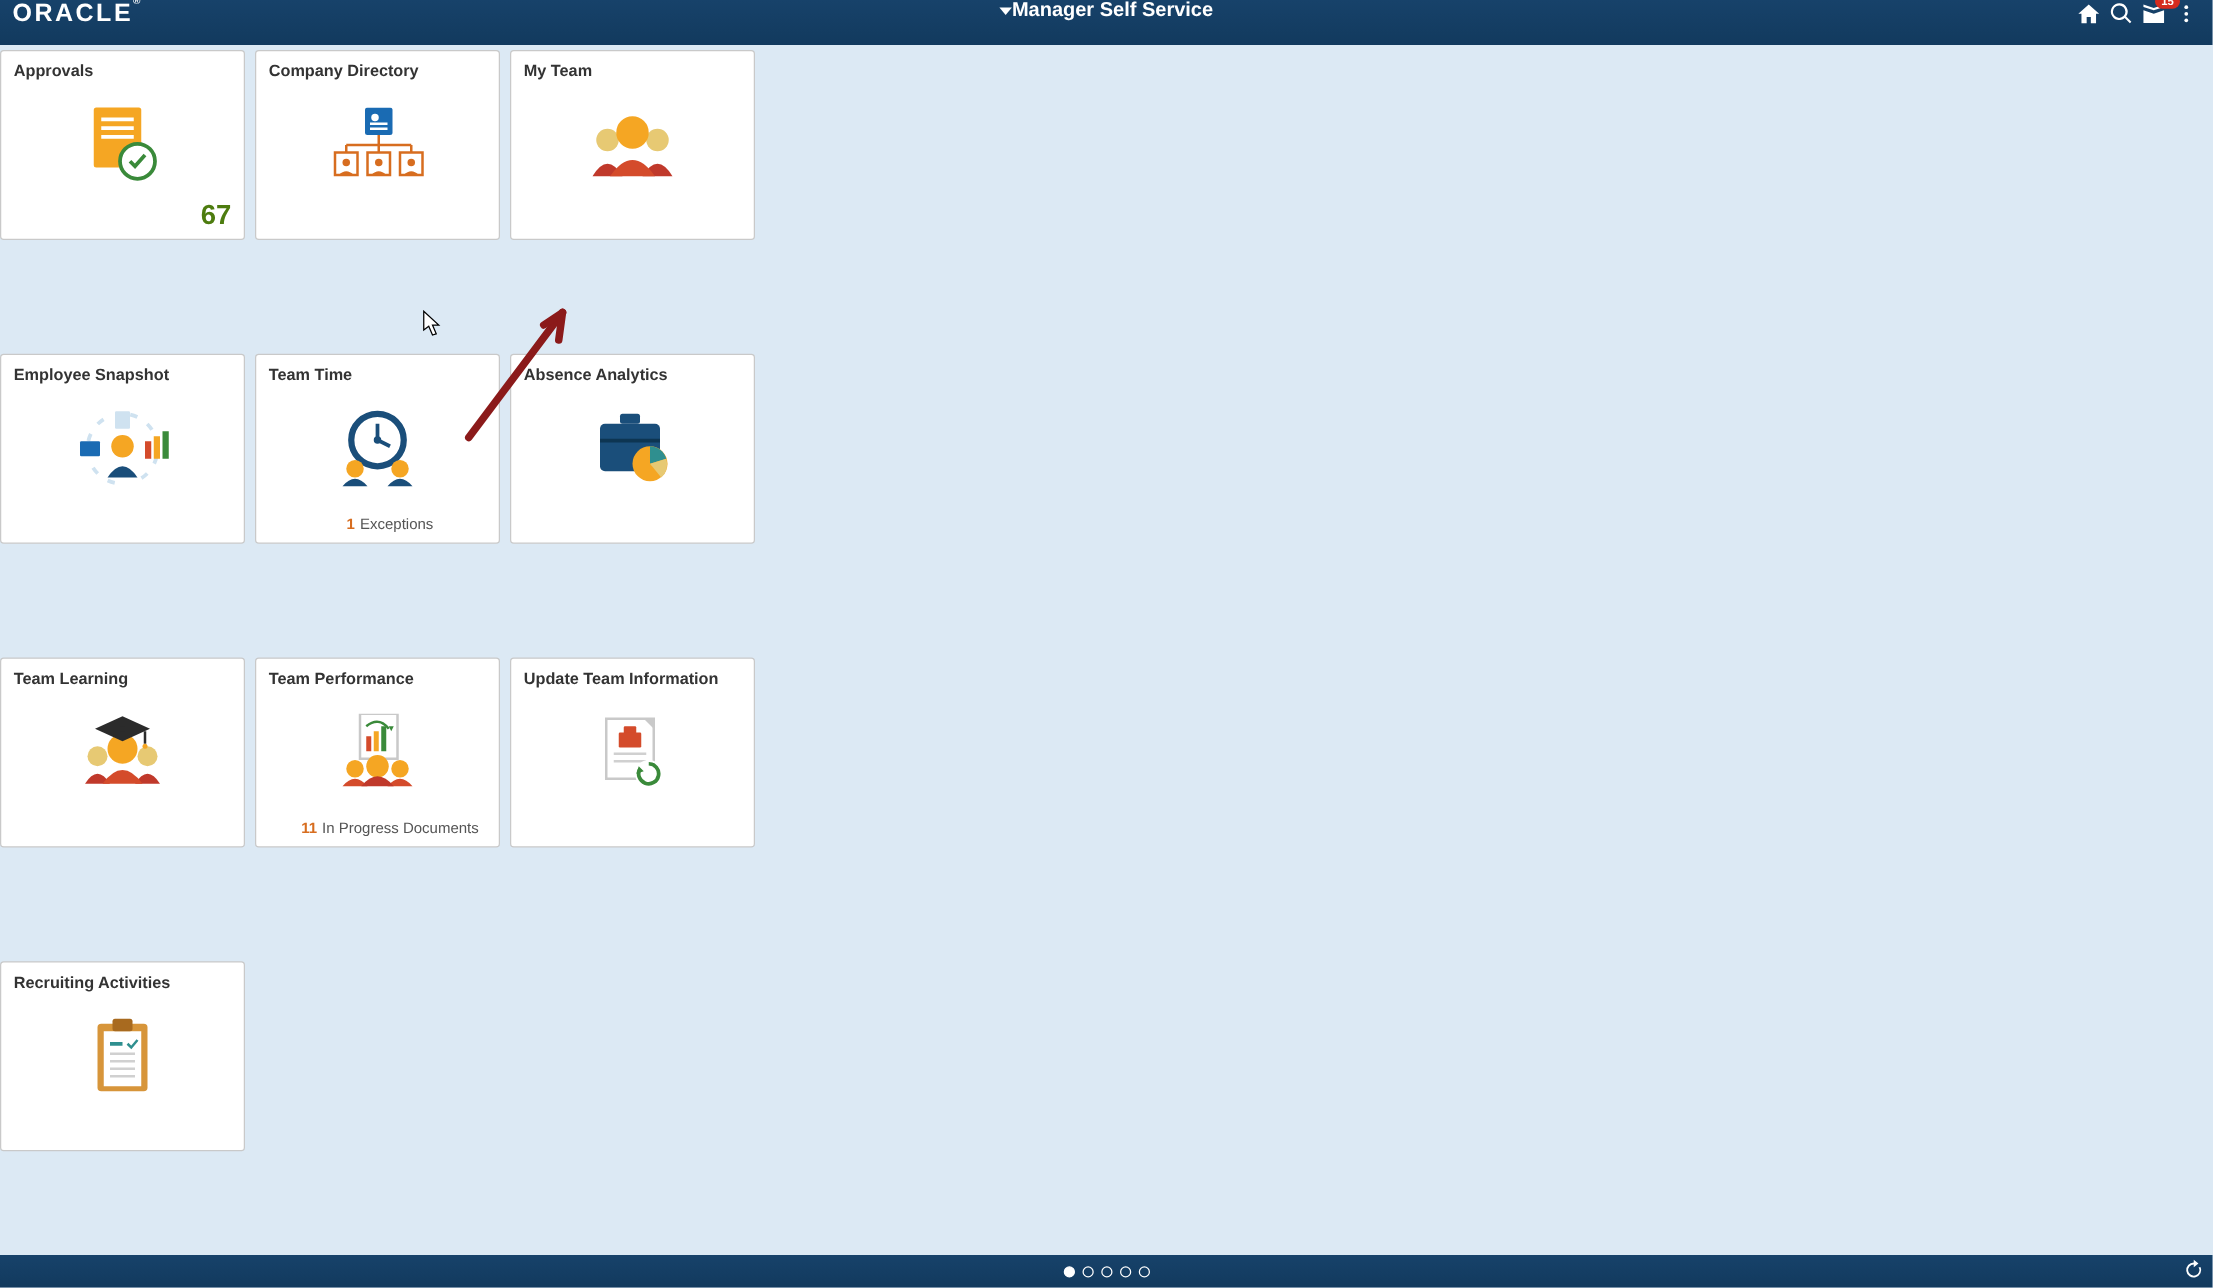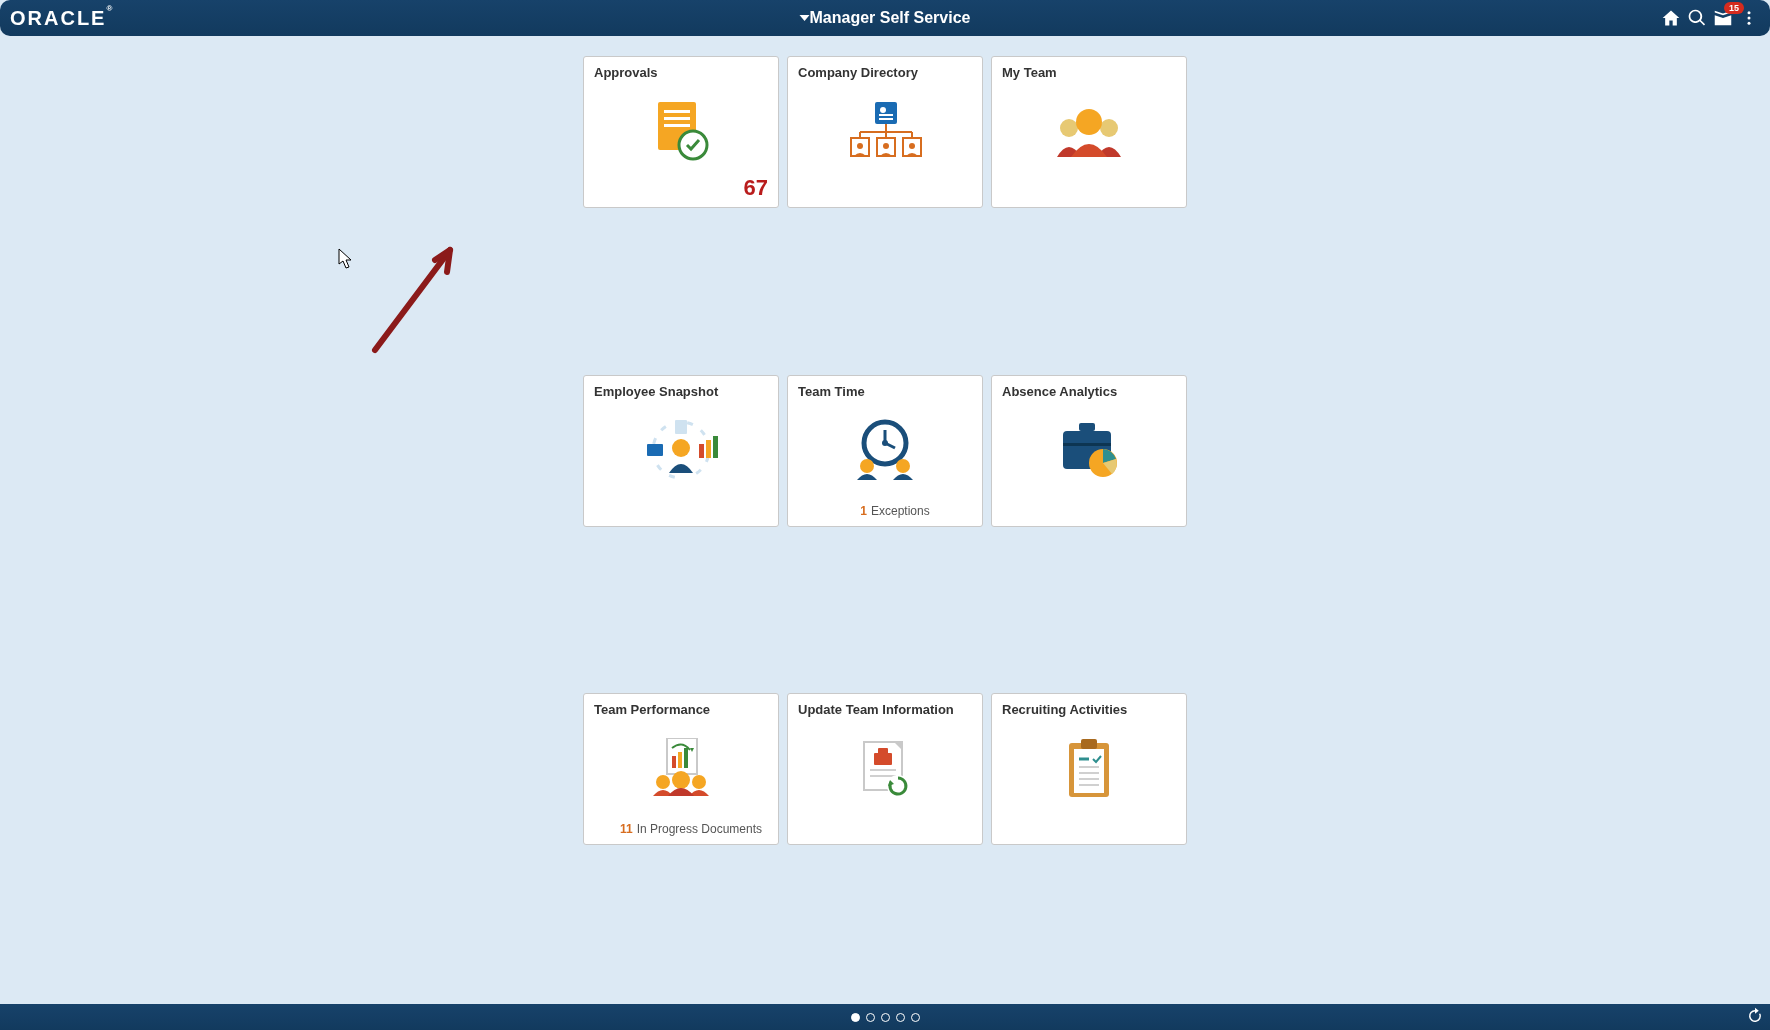--- a/index.html
+++ b/index.html
@@ -9,23 +9,21 @@
     overflow: hidden;
   }
   
   .header {
     position: fixed;
     top: 0; left: 0; right: 0;
     height: 36px;
     background: linear-gradient(#17426a,#123a5e);
     color: #fff;
     display: flex;
-    align-items: center;
     z-index: 50;
-    border-radius: 10px;
   }
   .header .logo {
     font-family: "Arial Narrow", Arial;
     font-size: 20px;
     font-weight: 700;
     letter-spacing: 2px;
     color:#fff;
     padding-left:10px;
     white-space: nowrap;
   }
@@ -64,22 +62,21 @@
     padding:1px 5px;
     border-radius:8px;
     font-weight:bold;
   }
   
   .content {
     position:absolute;
     top:36px; bottom:26px; left:0; right:0;
     overflow:auto;
     display:flex;
-    justify-content:center;
-    padding-top:20px;
+    padding-top:4px;
   }
   .tile-grid {
     display:grid;
     grid-template-columns: repeat(3, 196px);
     gap:8px;
   }
   .tile {
     background:#fff;
     border:1px solid #c9c9c9;
     border-radius:3px;
@@ -105,21 +102,21 @@
     display:flex;
     align-items:center;
     justify-content:center;
   }
   .tile .tile-count-br {
     position:absolute;
     bottom:6px;
     right:10px;
     font-size:22px;
     font-weight:700;
-    color:#b91c1c;
+    color:#4d7c0f;
   }
   .tile .tile-label-bottom {
     position:absolute;
     bottom:8px;
     left:0; right:0;
     text-align:center;
     font-size:12px;
     color:#555;
     margin-left:20px;
   }
@@ -305,20 +302,37 @@
           <rect x="30" y="2" width="16" height="8" rx="2" fill="#1a4e7a"></rect>
           <rect x="14" y="10" width="48" height="38" rx="4" fill="#1a4e7a"></rect>
           <rect x="14" y="22" width="48" height="3" fill="#0d3552"></rect>
           <circle cx="54" cy="42" r="14" fill="#f5a623"></circle>
           <path d="M54 42 L54 28 A14 14 0 0 1 67 38 z" fill="#2f8f8f"></path>
           <path d="M54 42 L67 38 A14 14 0 0 1 63 53 z" fill="#e7c973"></path>
         </svg>
       </div>
     </div>
 
+    <div class="tile">
+      <div class="tile-title">Team Learning</div>
+      <div class="tile-icon">
+        <svg width="80" height="62" viewBox="0 0 80 62">
+          <circle cx="20" cy="34" r="8" fill="#e7c973"></circle>
+          <circle cx="60" cy="34" r="8" fill="#e7c973"></circle>
+          <path d="M10 56 q10 -16 20 0 z" fill="#c0392b"></path>
+          <path d="M50 56 q10 -16 20 0 z" fill="#c0392b"></path>
+          <circle cx="40" cy="28" r="12" fill="#f5a623"></circle>
+          <path d="M24 56 q16 -22 32 0 z" fill="#d44b2b"></path>
+          <polygon points="40,2 62,12 40,22 18,12" fill="#2b2b2b"></polygon>
+          <rect x="38" y="10" width="4" height="4" fill="#2b2b2b"></rect>
+          <line x1="58" y1="14" x2="58" y2="24" stroke="#2b2b2b" stroke-width="2"></line>
+          <circle cx="58" cy="26" r="2" fill="#f5a623"></circle>
+        </svg>
+      </div>
+    </div>
 
 
     <div class="tile">
       <div class="tile-title">Team Performance</div>
       <div class="tile-icon">
         <svg width="80" height="62" viewBox="0 0 80 62">
           <rect x="26" y="0" width="30" height="36" fill="#fff" stroke="#c9c9c9" stroke-width="2"></rect>
           <rect x="31" y="18" width="4" height="12" fill="#d44b2b"></rect>
           <rect x="37" y="14" width="4" height="16" fill="#f5a623"></rect>
           <rect x="43" y="10" width="4" height="20" fill="#3a8a3a"></rect>

